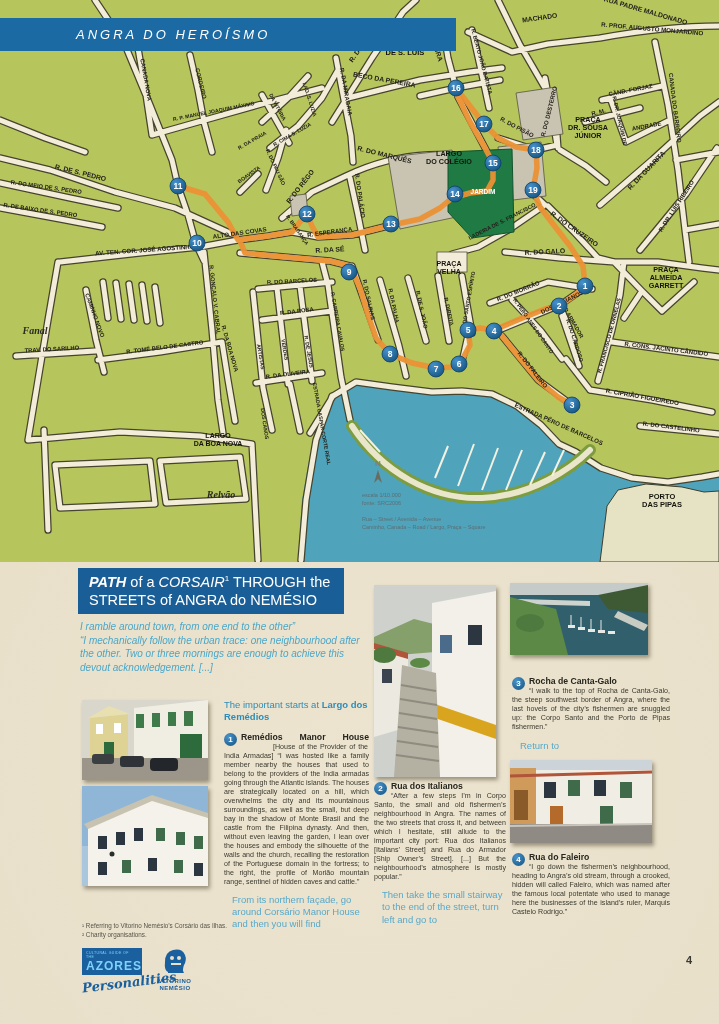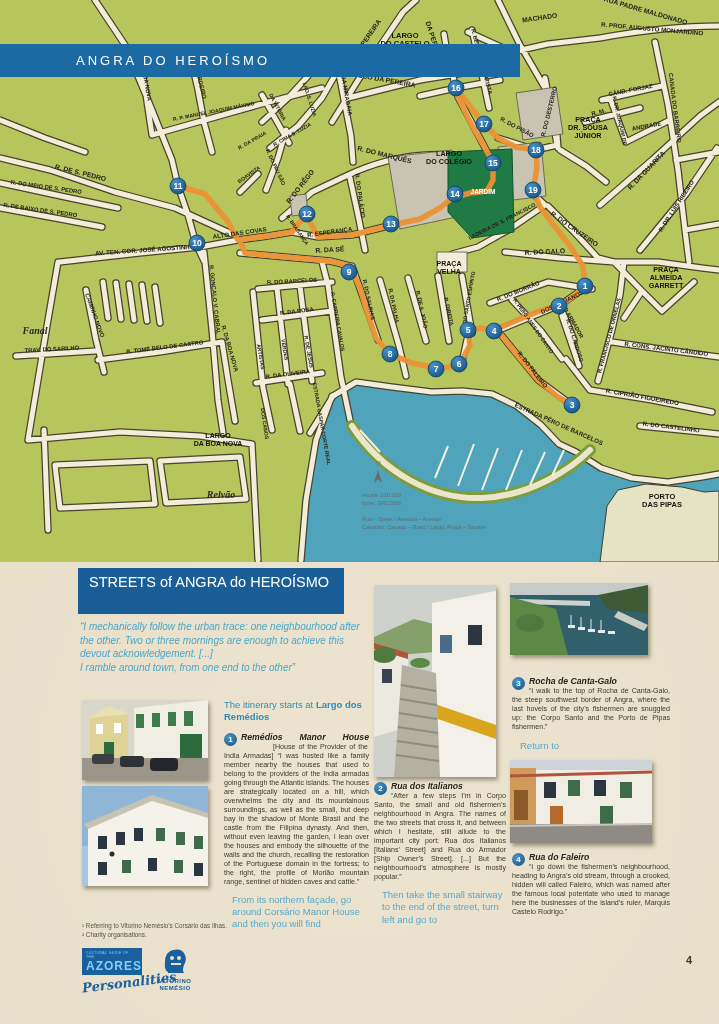--- a/index.html
+++ b/index.html
@@ -10,40 +10,40 @@
   .map-wrap{position:absolute;left:0;top:0;width:719px;height:562px;}
   svg text{font-family:"Liberation Sans",sans-serif;}
   .ml{font-weight:bold;fill:#23221a;text-anchor:middle;}
   .pl{fill:#15150e;}
   .it{font-style:italic;font-family:"Liberation Serif",serif;fill:#2a2a20;}
   .nt{font-weight:normal;fill:#5e6e76;text-anchor:start;}
   .cp{fill:#77807f;text-anchor:middle;}
   .wt{fill:#ffffff;}
   .mknum{fill:#fff;font-weight:bold;text-anchor:middle;}
   
-  .header-bar{position:absolute;left:0;top:44px;width:520px;height:33px;background:#1b6aa4;}
+  .header-bar{position:absolute;left:0;top:18px;width:456px;height:33px;background:#1b6aa4;font-style:italic;}
   .header-bar span{display:block;color:#fff;font-size:13px;letter-spacing:3px;line-height:33px;padding-left:76px;}
   
   .title-block{position:absolute;left:78px;top:568px;width:266px;height:46px;background:#195e97;color:#fff;
                font-size:14.5px;line-height:1.25;padding:5px 0 0 11px;box-sizing:border-box;}
   .title-block .b1{font-weight:bold;font-style:italic;}
   .title-block .i1{font-style:italic;}
   .title-block sup{font-size:8px;}
   
   .quote{position:absolute;left:80px;top:620px;width:294px;color:#4ba7c9;font-style:italic;
          font-size:10px;line-height:1.35;}
   .quote p{margin:0;}
   
   .photo{position:absolute;box-shadow:1.5px 2.5px 4px rgba(60,50,30,.45);background:#ccc;}
   .col2{position:absolute;left:224px;top:699px;width:145px;}
   .intro{color:#2e8cba;font-size:9.5px;line-height:1.3;margin:0 0 8px 0;}
   .intro b{font-weight:bold;}
   .item{margin:0 0 7px 0;}
   .item p{font-size:7.1px;color:#3a392f;text-align:justify;line-height:1.27;margin:0;}
-  .item .t{font-size:8.7px;font-weight:bold;color:#26251e;font-style:italic;}
+  .item .t{font-size:8.7px;font-weight:bold;color:#26251e;}
   .item .br{font-size:7.1px;color:#3a392f;margin-left:32px;}
   .badge{display:inline-block;width:13px;height:13px;border-radius:50%;
          background:radial-gradient(circle at 35% 30%, #4792cc, #14537f);
          color:#fff;font-size:8px;font-weight:bold;text-align:center;line-height:13px;
          float:left;margin:1px 4px 1px 0;}
   .blue-link{color:#57a9cb;font-size:9.5px;line-height:1.3;margin:0;padding-left:8px;}
   .abs{position:absolute;}
   
   .footnotes{position:absolute;left:82px;top:921px;font-size:6.3px;color:#55544a;line-height:1.5;}
   .az-logo{position:absolute;left:82px;top:948px;width:60px;}
@@ -309,26 +309,27 @@
           </g>
         </g>
     </svg>
   </div>
 
   <div class="header-bar">
     <span>ANGRA DO HEROÍSMO</span>
   </div>
 
   <div class="title-block">
-    <div>STREETS of ANGRA do HEROÍSMO</div>
+    <div><span class="b1">PATH</span><span> of a </span><span class="i1">CORSAIR</span><sup>1</sup><span> THROUGH the</span></div>
+    <div>STREETS of ANGRA do NEMÉSIO</div>
   </div>
 
   <div class="quote">
+    <p>I ramble around town, from one end to the other”</p>
     <p>“I mechanically follow the urban trace: one neighbourhood after the other. Two or three mornings are enough to achieve this devout acknowledgement. [...]</p>
-    <p>I ramble around town, from one end to the other”</p>
   </div>
 
   <svg class="photo" style="left:82px;top:700px;" width="126" height="80" viewBox="0 0 126 80">
     <rect width="126" height="80" fill="#d9d7cc"></rect>
     <polygon points="52,8 126,0 126,62 52,62" fill="#f0ede2"></polygon>
     <rect x="54" y="14" width="8" height="14" fill="#3f7a4a"></rect>
       <rect x="70" y="13" width="8" height="14" fill="#3f7a4a"></rect>
     <rect x="86" y="12" width="8" height="14" fill="#3f7a4a"></rect>
       <rect x="102" y="11" width="9" height="15" fill="#3f7a4a"></rect>
     <rect x="98" y="34" width="22" height="26" fill="#2e6b3c"></rect>
@@ -418,21 +419,21 @@
     <rect x="84" y="20" width="12" height="16" fill="#2c3640"></rect>
       <rect x="110" y="22" width="12" height="16" fill="#3f6b4a"></rect>
     <rect x="40" y="46" width="13" height="20" fill="#b46a2a"></rect>
       <rect x="90" y="46" width="13" height="20" fill="#3f6b4a"></rect>
     <line x1="0" y1="16" x2="142" y2="12" stroke="#b0543a" stroke-width="3"></line>
     <rect x="0" y="64" width="142" height="19" fill="#8f8b84"></rect>
     <line x1="0" y1="66" x2="142" y2="64" stroke="#c9c5bc" stroke-width="2"></line>
   </svg>
 
   <div class="col2">
-    <p class="intro"><span>The itinerary starts at </span><b>Largo dos Remédios</b></p>
+    <p class="intro"><span>The important starts at </span><b>Largo dos Remédios</b></p>
     <div class="item">
       <p><span class="badge">1</span><span class="t">Remédios Manor House</span><span class="br"> [House of the Provider of the India Armadas] </span><span>“I was hosted like a family member nearby the houses that used to belong to the providers of the India armadas going through the Atlantic islands. The houses are strategically located on a hill, which overwhelms the city and its mountainous surroundings, as well as the small, but deep bay in the shadow of Monte Brasil and the castle from the Filipina dynasty. And then, without even leaving the garden, I lean over the houses and embody the silhouette of the walls and the church, recalling the restoration of the Portuguese domain in the fortress; to the right, the profile of Morião mountain range, sentinel of hidden caves and cattle.”</span></p>
     </div>
     <p class="blue-link">From its northern façade, go around Corsário Manor House and then you will find</p>
   </div>
 
   <div class="abs" style="left:374px;top:781px;width:132px;">
     <div class="item">
       <p><span class="badge">2</span><span class="t">Rua dos Italianos</span><br>
       <span>“After a few steps I’m in Corpo Santo, the small and old fishermen’s neighbourhood in Angra. The names of the two streets that cross it, and between which I hesitate, still allude to the important city port: Rua dos Italianos [Italians’ Street] and Rua do Armador [Ship Owner’s Street]. [...] But the neighbourhood’s atmosphere is mostly popular.”</span></p>

